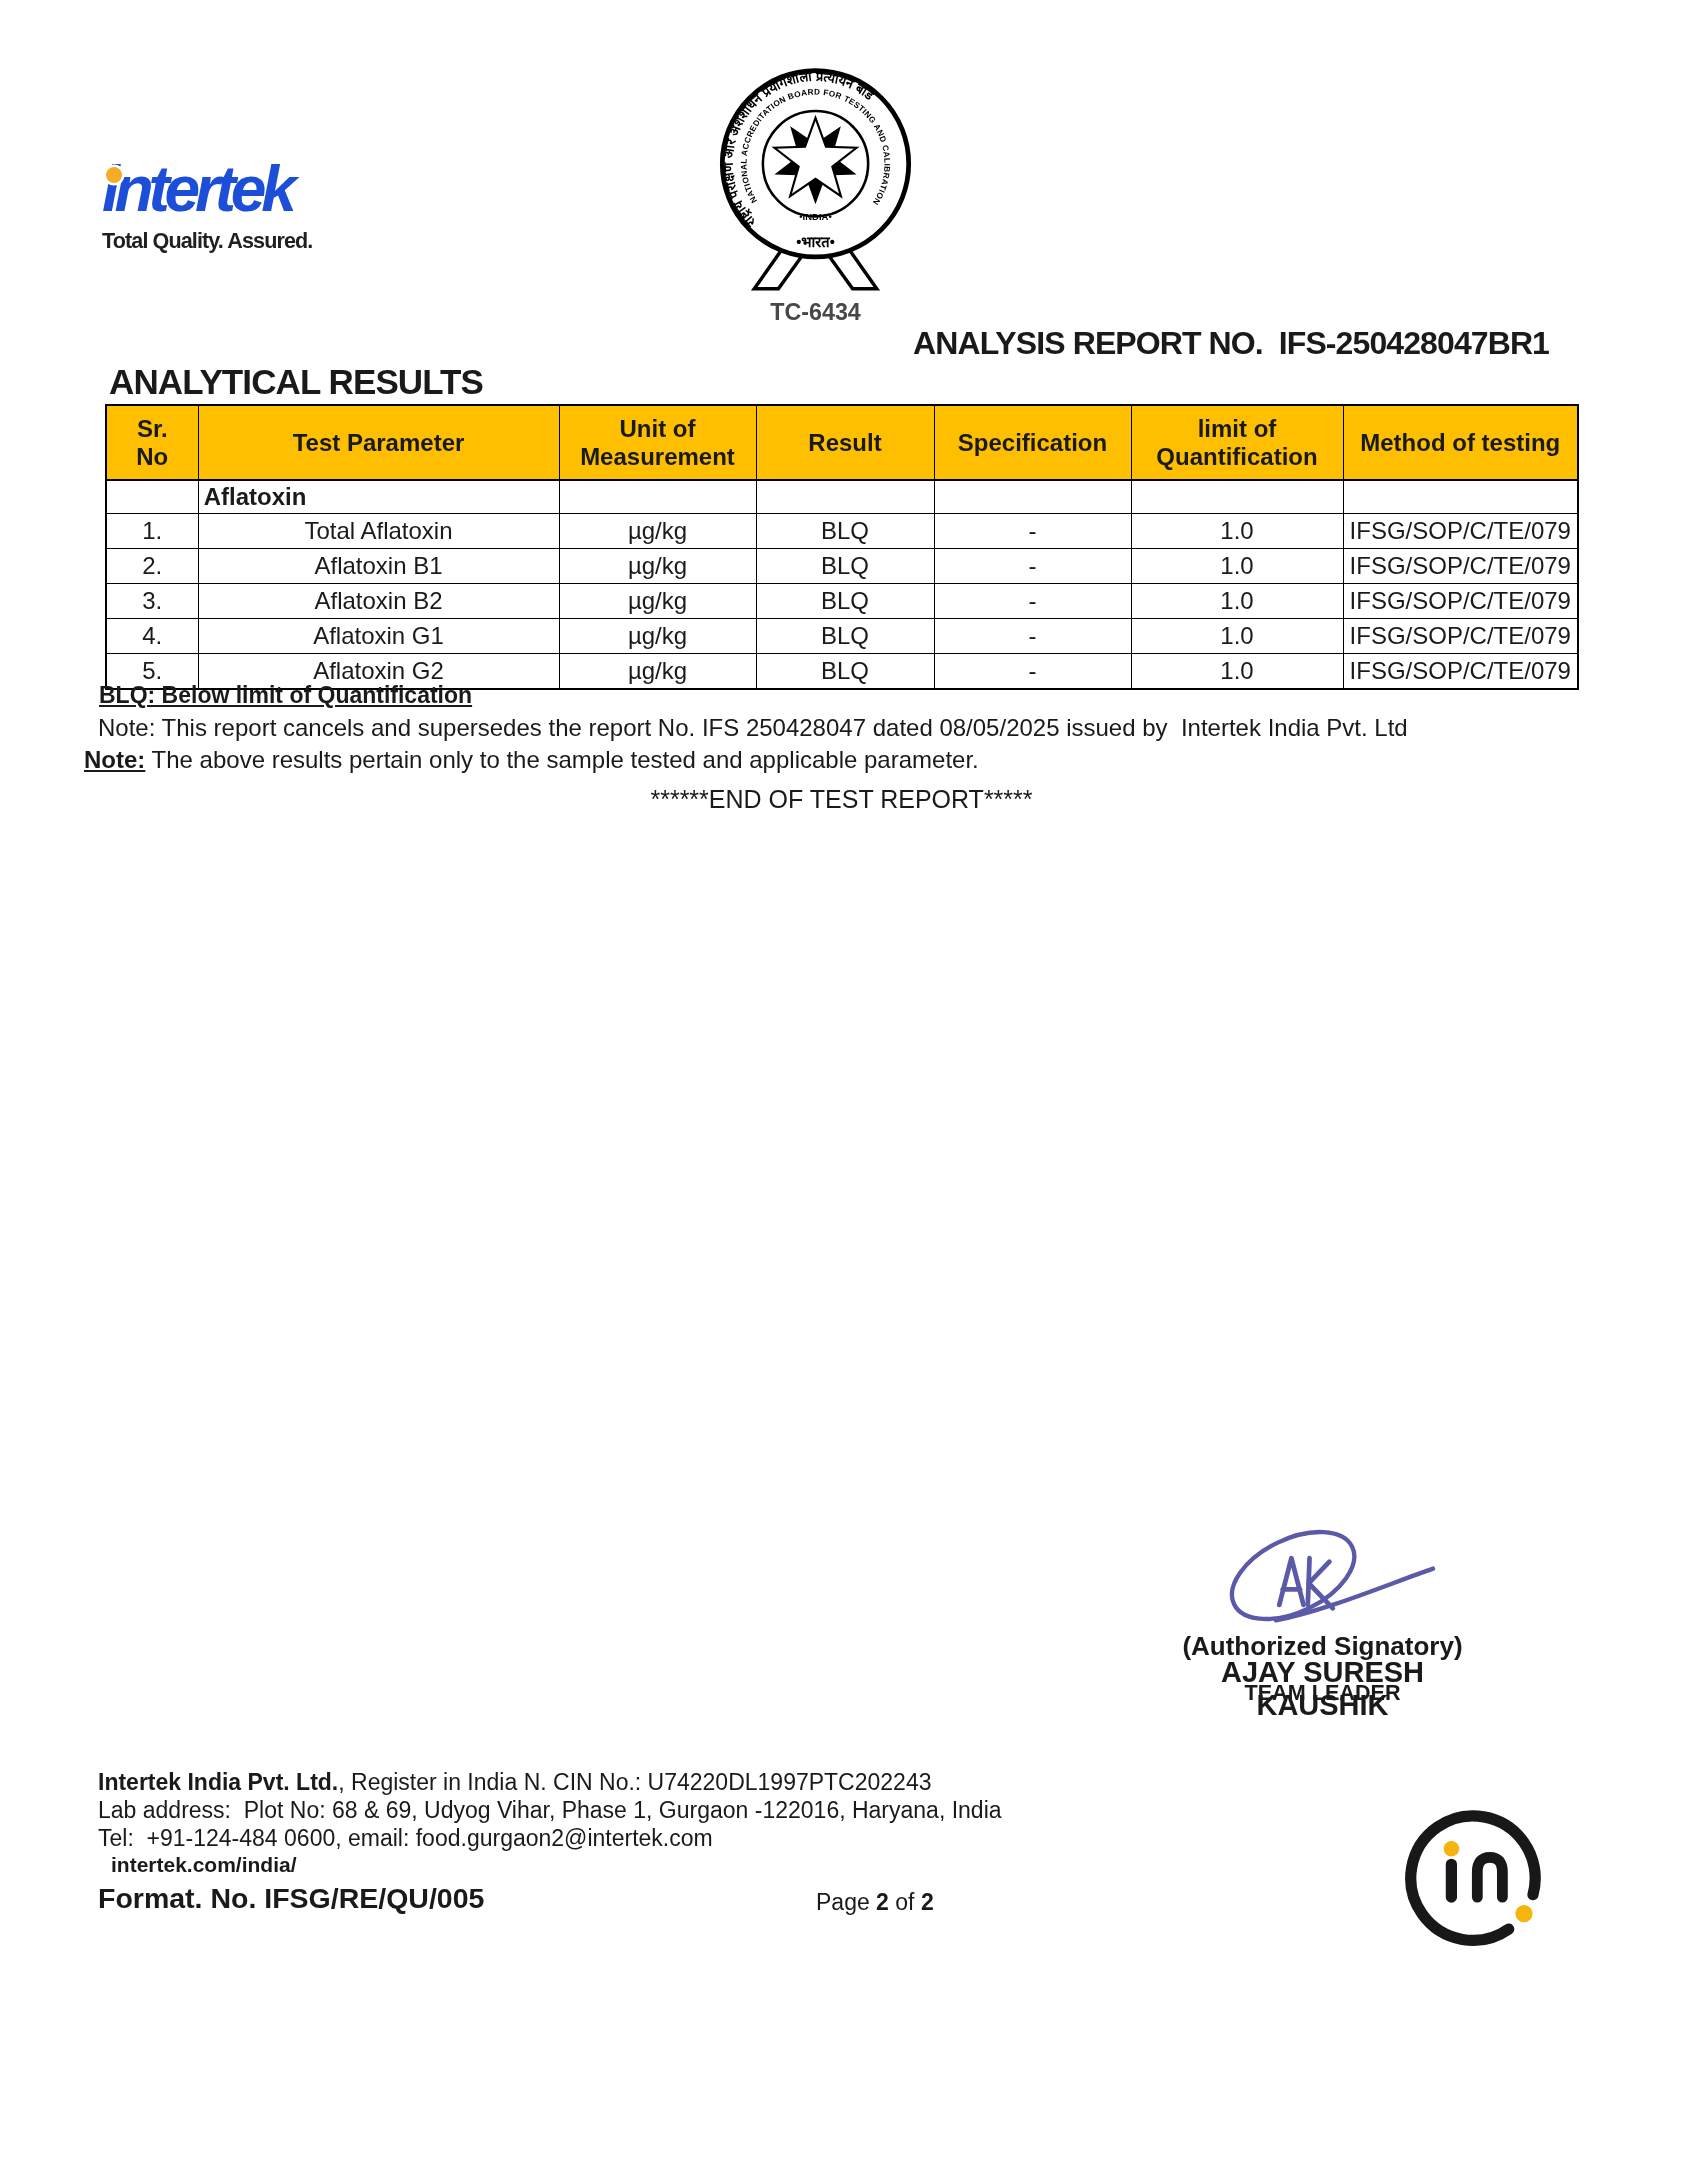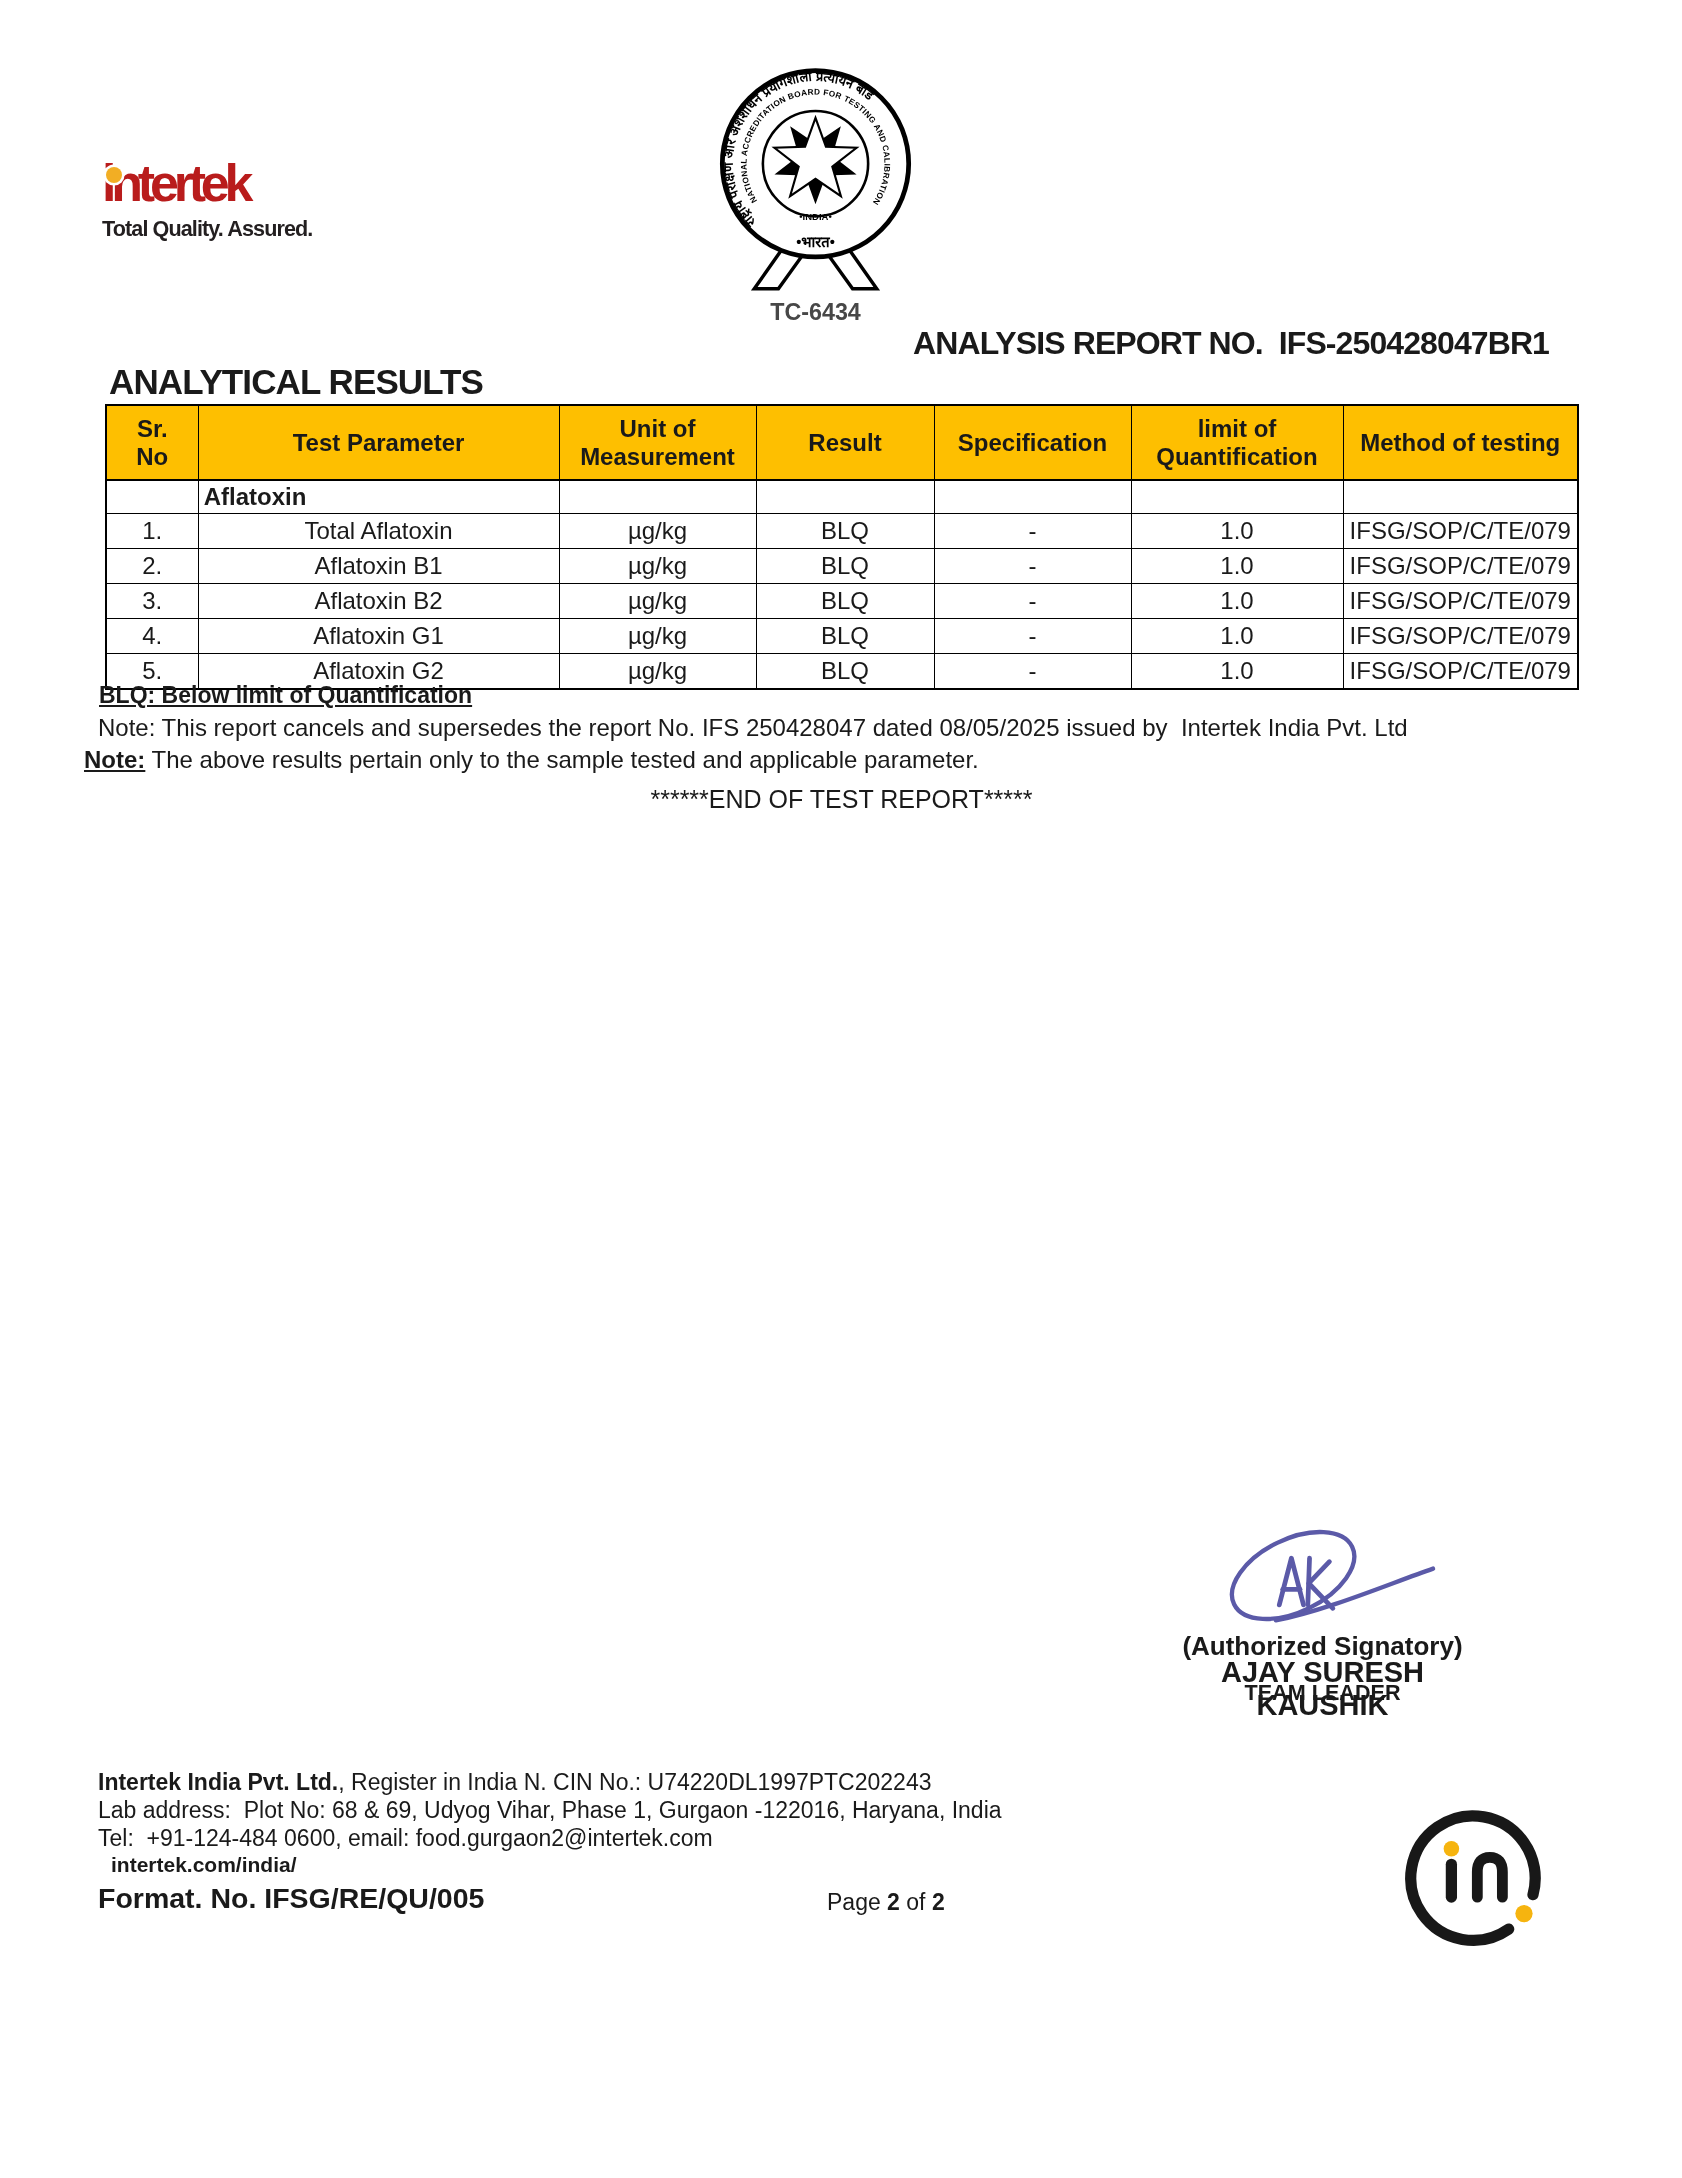--- a/index.html
+++ b/index.html
@@ -3,21 +3,21 @@
 <meta charset="utf-8">
 <style>
   html,body{margin:0;padding:0;background:#e8e8e8;}
   .page{position:relative;width:1683px;height:2178px;background:#ffffff;margin:0 auto;
         font-family:"Liberation Sans",sans-serif;color:#1a1a1a;overflow:hidden;}
   .abs{position:absolute;}
   .prewrap{white-space:pre-wrap;}
 
   
   .brand{left:102px;top:157px;}
-  .brand-word{font-size:52px;font-weight:700;letter-spacing:-5.2px;color:#b91c1c;line-height:1;position:relative;}
+  .brand-word{font-size:64px;font-weight:700;letter-spacing:-5.2px;color:#1d4ed8;line-height:1;position:relative;font-style:italic;}
   .brand-dot{position:absolute;left:3.5px;top:9.5px;width:16.4px;height:16.4px;border-radius:50%;
              background:#F2AE24;box-shadow:0 0 0 2.6px #ffffff;}
   .brand-tagline{font-size:21.6px;font-weight:700;letter-spacing:-0.9px;color:#231f20;margin-top:7px;}
 
   
   .seal{left:718px;top:67px;width:195px;height:259px;}
   .seal text{font-family:"Liberation Sans",sans-serif;}
 
   
   .report-no{top:325px;right:134px;font-size:32px;font-weight:700;letter-spacing:-0.9px;}
@@ -49,21 +49,21 @@
   .sig-name{left:1154px;top:1656px;width:337px;text-align:center;font-size:29px;font-weight:700;}
   .sig-role{left:1154px;top:1680px;width:337px;text-align:center;font-size:21.6px;font-weight:700;}
 
   
   .f-line1{left:98px;top:1769px;font-size:23px;}
   .f-line1 .fbold{font-weight:700;}
   .f-line2{left:98px;top:1797px;font-size:23px;}
   .f-line3{left:98px;top:1825px;font-size:23px;}
   .f-line4{left:98px;top:1853px;font-size:21px;font-weight:700;margin-left:13px;}
   .f-format{left:98px;top:1882px;font-size:28.5px;font-weight:700;}
-  .f-page{left:816px;top:1889px;font-size:23px;margin-left:11px;}
+  .f-page{left:816px;top:1889px;font-size:23px;}
   .f-page b{font-weight:700;}
   .in-logo{left:1403px;top:1809px;width:140px;height:140px;}
 </style>
 </head>
 <body>
 
 <div class="page">
 
   <div class="abs brand">
     <div class="brand-word">

